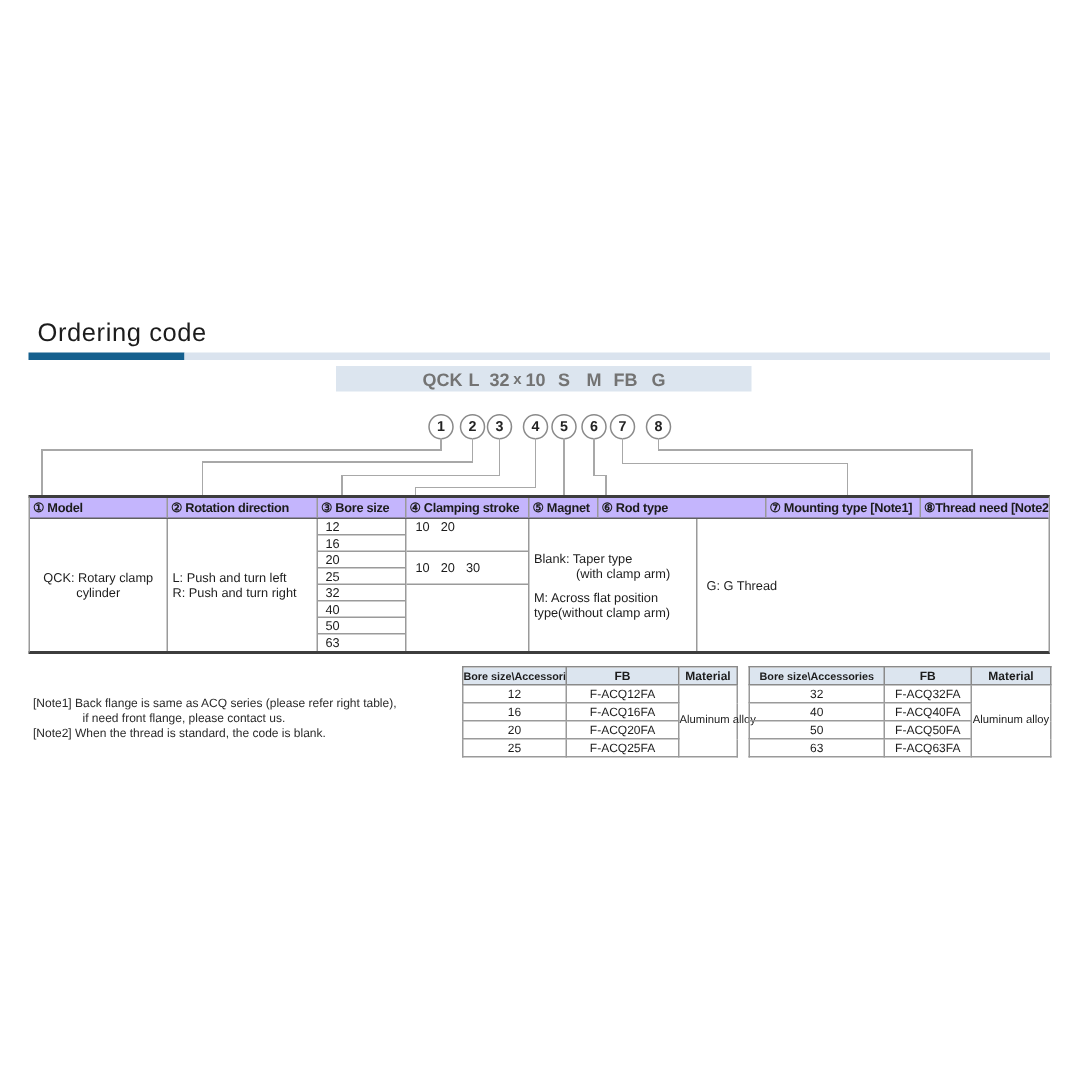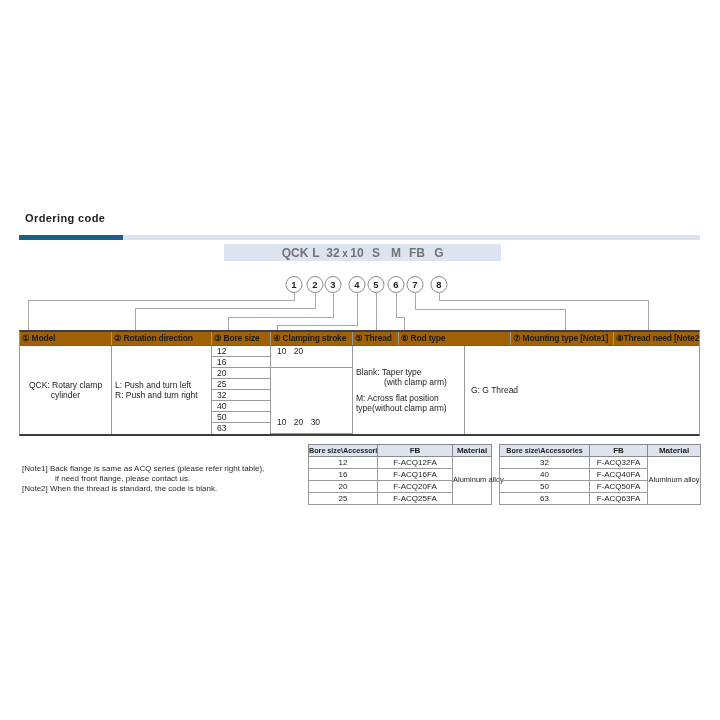--- a/index.html
+++ b/index.html
@@ -3,21 +3,21 @@
 <meta charset="utf-8">
 <style>
   html,body{margin:0;padding:0}
   body{
     width:720px;height:720px;position:relative;background:#ffffff;
     font-family:"Liberation Sans", sans-serif;color:#1c1c1c;overflow:hidden;
   }
   .abs{position:absolute}
 
   
-  .sec-title{left:25px;top:212px;font-size:11px;font-weight:bold;letter-spacing:.4px}
+  .sec-title{left:25px;top:212px;font-size:17px;font-weight:normal;letter-spacing:.4px}
   .rule-dark{left:19px;top:235px;width:104px;height:5px;background:#15608e}
   .rule-light{left:123px;top:235px;width:577px;height:5px;background:#dae3ee}
 
   
   .code-bar{left:224px;top:244px;width:277px;height:17px;background:#dce5ef}
   .tok{position:absolute;top:246px;transform:translateX(-50%);
        font-size:12px;font-weight:bold;color:#737373;white-space:nowrap}
   .t0{left:295px}.t1{left:316px}.t2{left:333px}.t3{left:345px;font-size:10px;top:248px}
   .t4{left:357px}.t5{left:376px}.t6{left:396px}.t7{left:417px}.t8{left:439px}
   .circle{position:absolute;top:276px;width:15px;height:15px;transform:translateX(-50%);
@@ -26,35 +26,35 @@
   .c0{left:294px}.c1{left:315px}.c2{left:333px}.c3{left:357px}
   .c4{left:376px}.c5{left:396px}.c6{left:415px}.c7{left:439px}
 
   svg.wires{left:0;top:0;pointer-events:none}
   svg.wires path{stroke:#a8a8a8;stroke-width:1;fill:none;shape-rendering:crispEdges}
 
   
   .otable{left:19px;top:330px;width:681px;height:106px;box-sizing:border-box;
           border-top:2px solid #3d3d3d;border-bottom:2px solid #3d3d3d;
           border-left:1px solid #9a9a9a;border-right:1px solid #9a9a9a;background:#fff}
-  .ohead{display:flex;height:14px;background:#a16207;border-bottom:1px solid #606060;box-sizing:border-box}
+  .ohead{display:flex;height:14px;background:#c4b5fd;border-bottom:1px solid #606060;box-sizing:border-box}
   .hcell{box-sizing:border-box;border-right:1px solid #9a9a9a;font-size:8.5px;font-weight:bold;
          line-height:13px;padding-left:2px;white-space:nowrap;overflow:hidden;letter-spacing:-.2px}
   .obody{display:flex;height:88px}
   .bcol{box-sizing:border-box;border-right:1px solid #9a9a9a;font-size:8.5px;
         display:flex;flex-direction:column;justify-content:center;line-height:10.5px}
   .w-model{width:92px}.w-rot{width:100px}.w-bore{width:59px}.w-clamp{width:82px}
   .w-mag{width:46px}.w-rod{width:112px}.w-mnt{width:103px}.w-thr{width:86px;flex:1;border-right:none}
   .center{text-align:center}
   .pl3{padding-left:3px}.pl4{padding-left:4px}.pl6{padding-left:6px}
   .stack{display:block}
   .bore-col{justify-content:flex-start}
   .bore-row{height:11px;line-height:10px;padding-left:5px;box-sizing:border-box;border-bottom:1px solid #9a9a9a}
   .bore-row:last-child{border-bottom:none}
-  .clamp-col{justify-content:space-between}
+  .clamp-col{justify-content:flex-start}
   .band{box-sizing:border-box;padding-left:6px;word-spacing:5px;display:flex;align-items:center}
   .band1{height:22px;border-bottom:1px solid #9a9a9a;align-items:flex-start;line-height:11px}
   .band2{height:22px;border-bottom:1px solid #9a9a9a}
   .band3{height:44px}
   .indent10{padding-left:10px}.indent28{padding-left:28px}
   .gap-top{margin-top:5px}
 
   
   .notes{left:22px;top:464px;width:300px;font-size:8px;line-height:10px;color:#2a2a2a}
   .note-indent{padding-left:33px}
@@ -107,21 +107,21 @@
   <path d="M415 292 L415 309 L565 309 L565 330"></path>
   <path d="M439 292 L439 300 L648 300 L648 330"></path>
 </svg>
 
 <div class="abs otable">
   <div class="ohead">
     <div class="hcell w-model">① Model</div>
     <div class="hcell w-rot">② Rotation direction</div>
     <div class="hcell w-bore">③ Bore size</div>
     <div class="hcell w-clamp">④ Clamping stroke</div>
-    <div class="hcell w-mag">⑤ Thread</div>
+    <div class="hcell w-mag">⑤ Magnet</div>
     <div class="hcell w-rod">⑥ Rod type</div>
     <div class="hcell w-mnt">⑦ Mounting type [Note1]</div>
     <div class="hcell w-thr">⑧Thread need [Note2]</div>
   </div>
   <div class="obody">
     <div class="bcol w-model center">
       <span class="stack">QCK: Rotary clamp</span>
       <span class="stack">cylinder</span>
     </div>
     <div class="bcol w-rot pl3">

